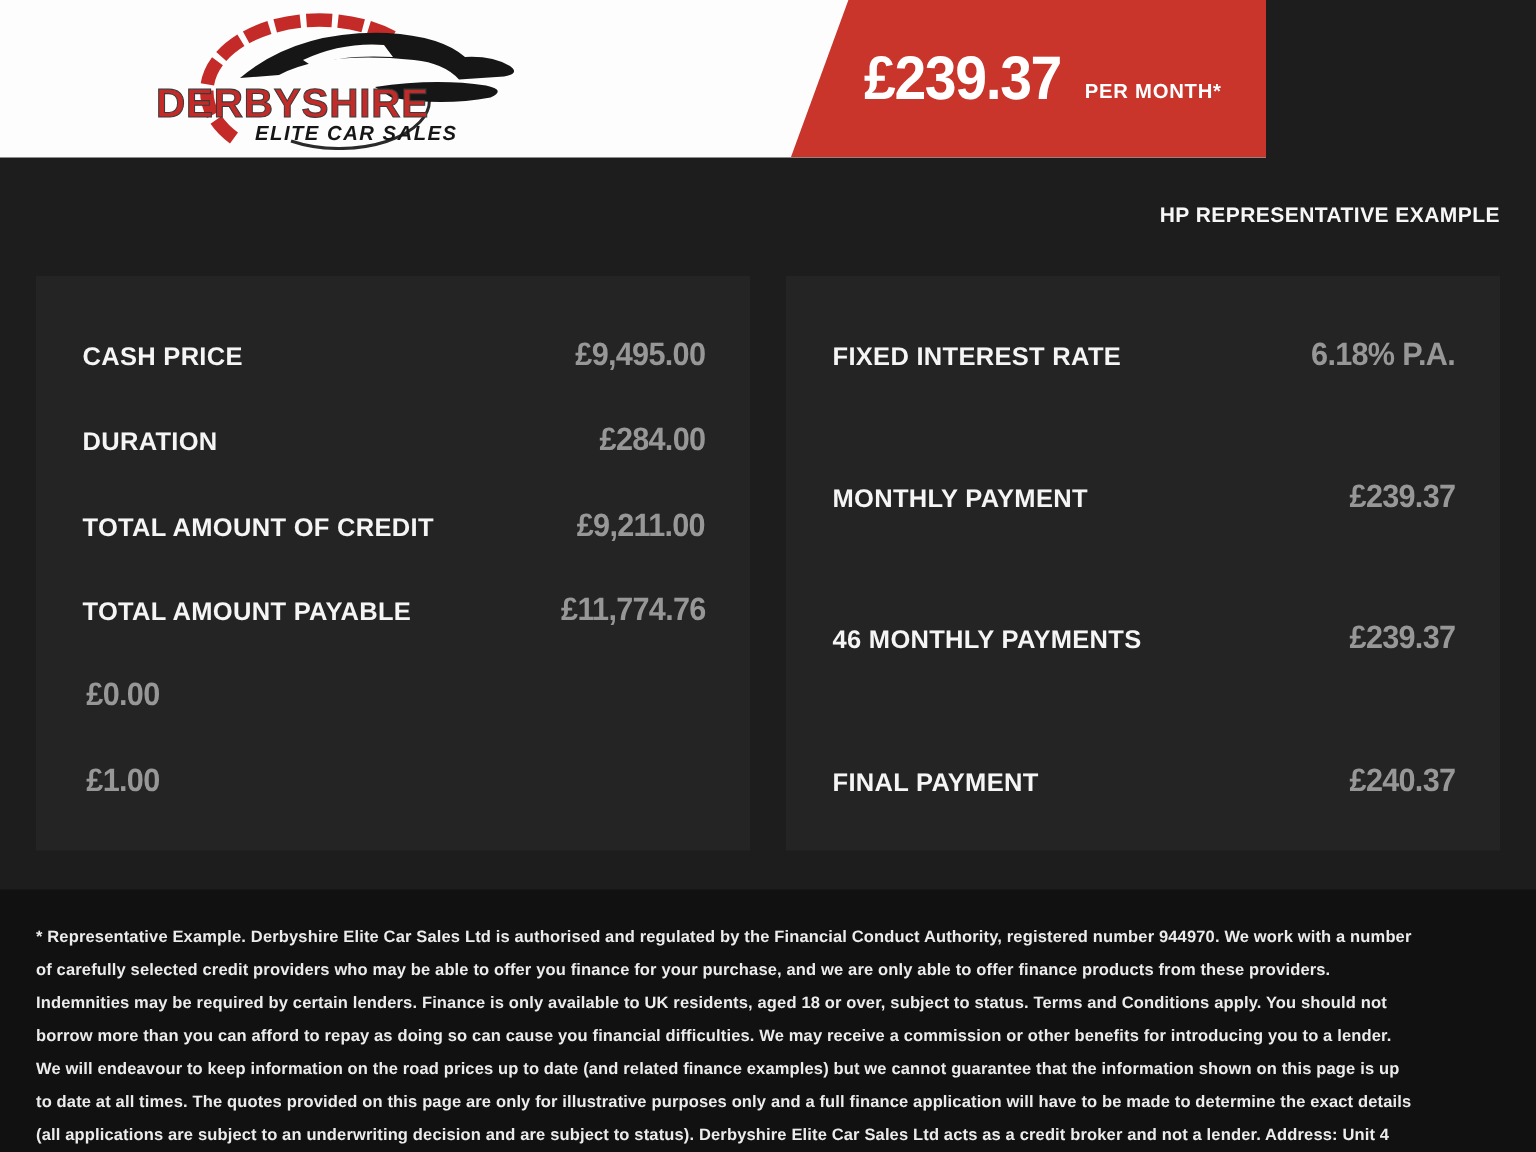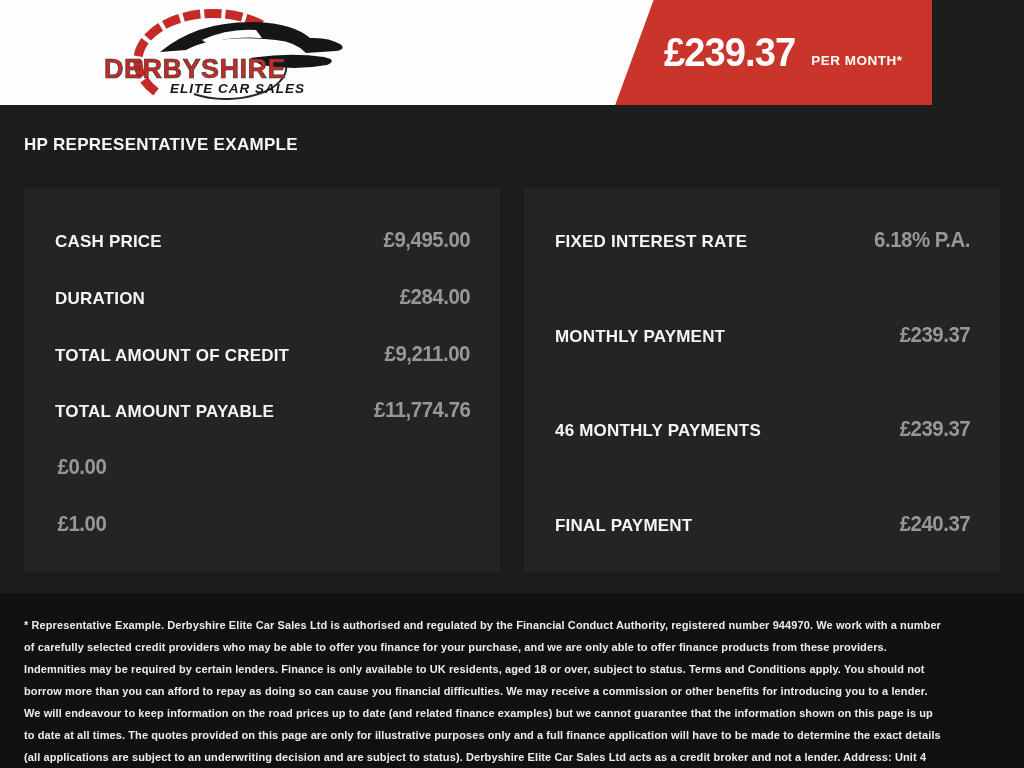--- a/index.html
+++ b/index.html
@@ -5,21 +5,21 @@
   * { margin: 0; padding: 0; box-sizing: border-box; }
   html, body { width: 1024px; height: 768px; overflow: hidden; }
   body {
     font-family: "Liberation Sans", sans-serif;
     background: #1d1d1d;
   }
 
   
   .header {
     position: relative;
-    width: 932px; height: 105px;
+    width: 844px; height: 105px;
     background: #fdfdfd;
     padding-left: 35px;
   }
   .logo {
     position: absolute;
     left: 98px; top: 4px;
     width: 252px; height: 96px;
   }
   .price-banner {
     position: absolute;
@@ -49,24 +49,25 @@
   }
 
   
   .main {
     width: 1024px; height: 488px;
     background: #1d1d1d;
     padding: 30px 24px 0 24px;
   }
   .page-title {
     color: #f7f7f7;
-    font-size: 17px;
+    font-size: 14px;
     font-weight: bold;
     letter-spacing: 0.3px;
     margin-bottom: 33px;
+    text-align: right;
   }
   .panels {
     display: flex;
     gap: 24px;
   }
   .panel {
     background: #242424;
     width: 476px;
     height: 383px;
     padding: 40px 30px 34px 31px;

